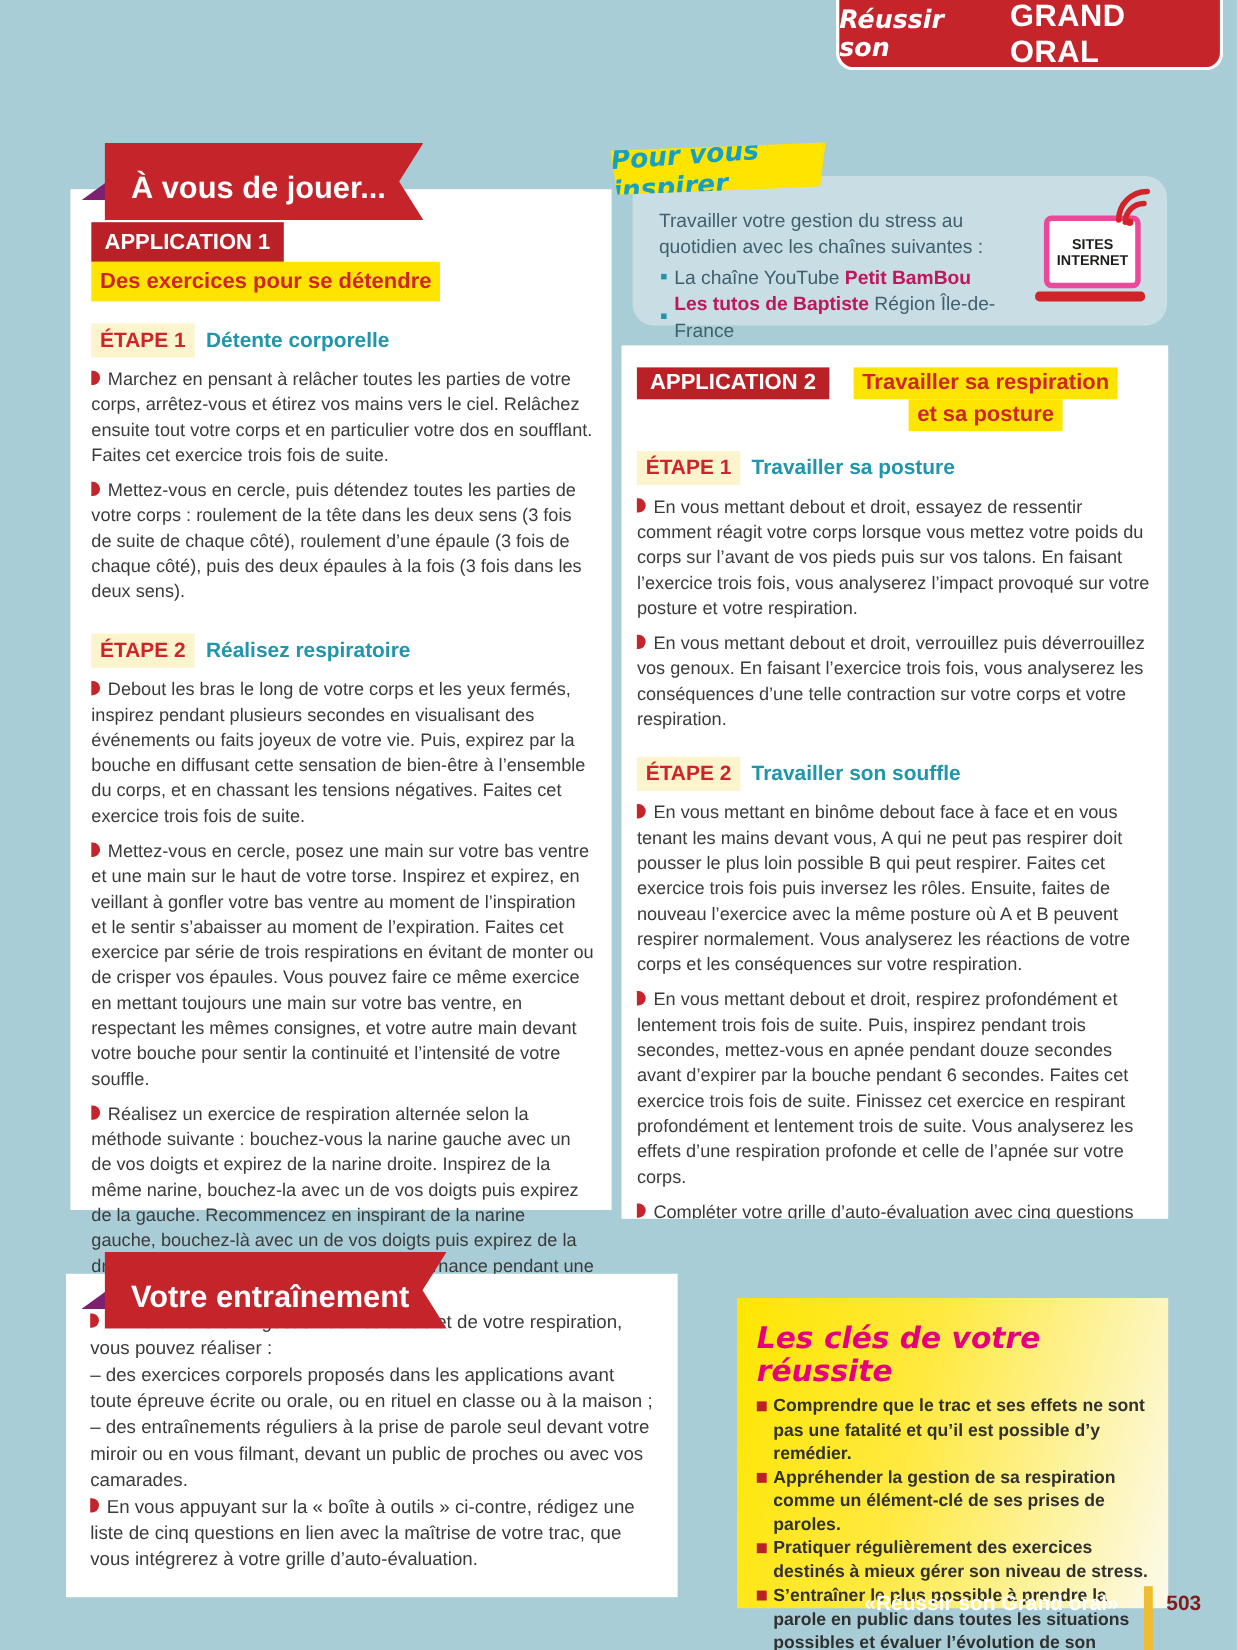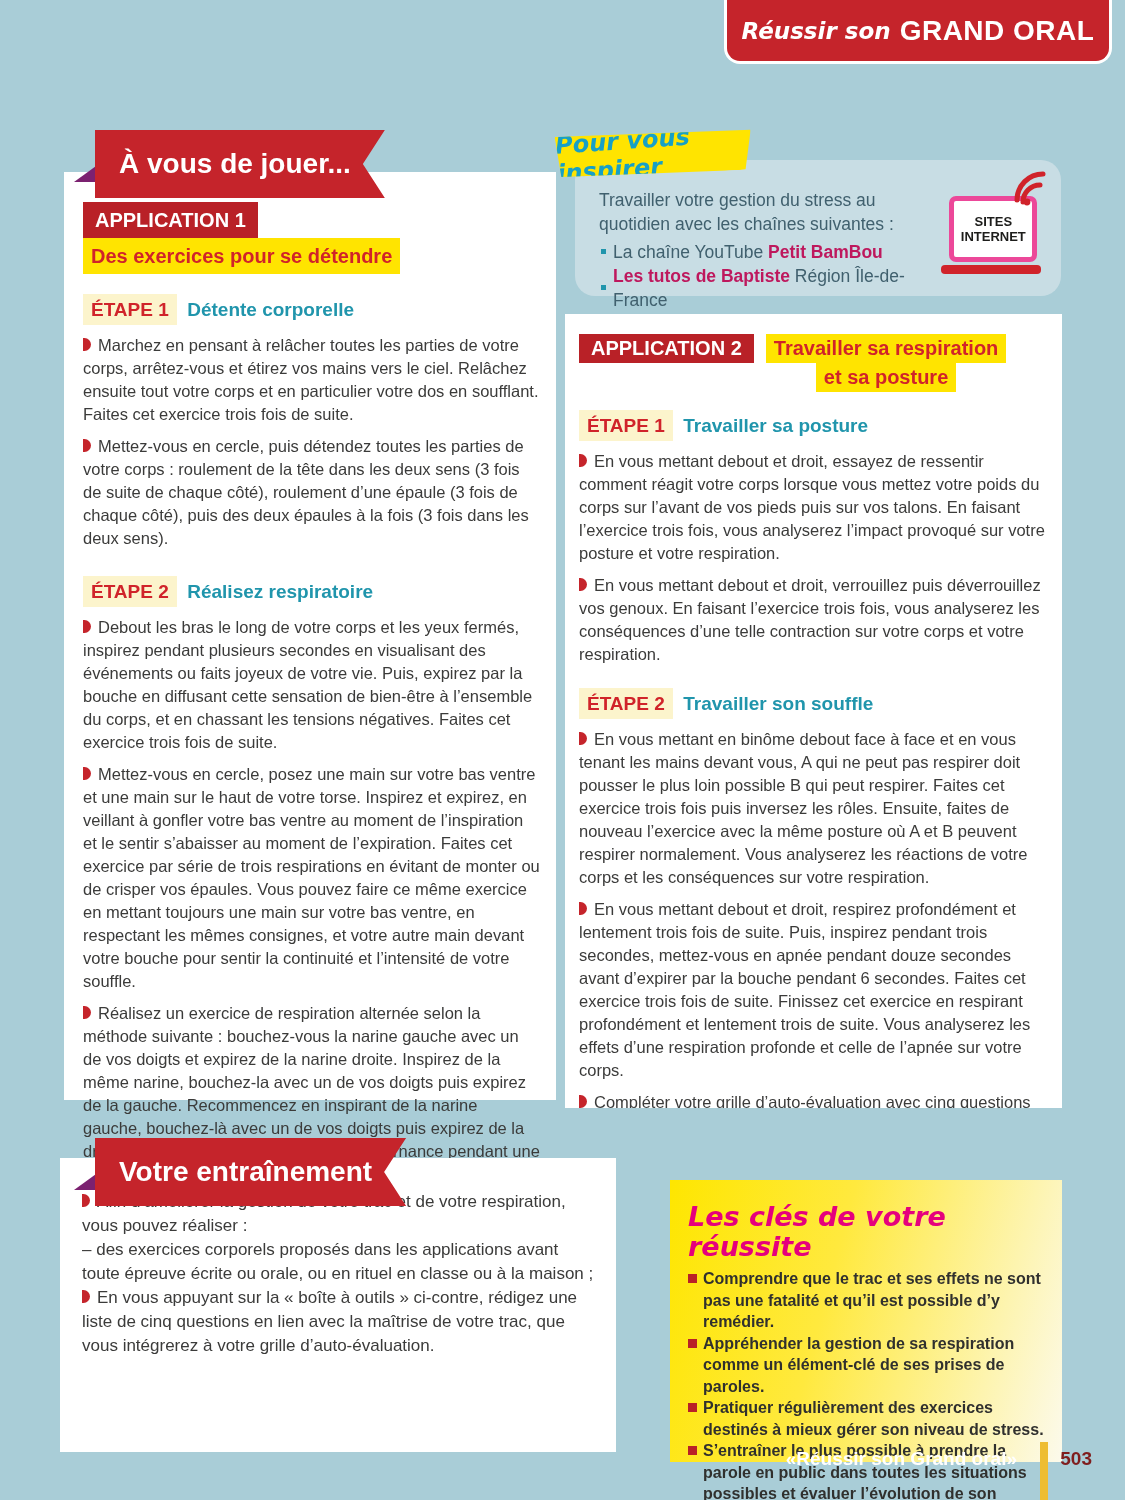--- a/index.html
+++ b/index.html
@@ -1,46 +1,46 @@
 <!DOCTYPE html>
 <html lang="fr"><head>
 <meta charset="utf-8">
 <style>
   html,body{margin:0;padding:0;}
   .page{position:relative;width:1125px;height:1500px;background:#a9cdd7;
         font-family:"Liberation Sans",sans-serif;overflow:hidden;}
 
   
-  .top-banner{position:absolute;top:0;right:13px;width:388px;height:64px;
+  .top-banner{position:absolute;top:0;right:13px;width:352px;height:64px;
     background:#c5242b;border:3px solid #fff;border-top:none;
     border-radius:0 0 16px 16px;box-sizing:border-box;
     display:flex;align-items:center;justify-content:center;gap:9px;color:#fff;}
   .top-banner .script{font-family:"DejaVu Sans",sans-serif;font-style:italic;font-weight:bold;font-size:23px;}
   .top-banner .bold{font-weight:bold;font-size:28px;letter-spacing:.5px;}
 
   
   .ribbon{position:absolute;background:#c5242b;color:#fff;font-weight:bold;
-    display:flex;align-items:center;padding:0 34px 0 24px;height:68px;font-size:28px;
+    display:flex;align-items:center;padding:12px 34px 0 24px;height:58px;font-size:28px;
     clip-path:polygon(0 0,100% 0,calc(100% - 22px) 50%,100% 100%,0 100%);z-index:5;}
   .fold{position:absolute;background:#7b2170;z-index:4;
     clip-path:polygon(100% 0,100% 100%,0 100%);}
 
   
   .panel{position:absolute;background:#fff;}
   .panel-left{left:64px;top:172px;width:492px;height:928px;padding:30px 16px 0 19px;box-sizing:border-box;}
   .panel-right{left:565px;top:314px;width:497px;height:794px;padding:16px 12px 0 14px;box-sizing:border-box;overflow:hidden;}
   .panel-training{left:60px;top:1158px;width:556px;height:294px;padding:32px 18px 0 22px;box-sizing:border-box;}
 
   
   .app-head{margin:0 0 6px 0;line-height:30px;}
   .app-label{background:#b92127;color:#fff;font-weight:bold;font-size:20px;
     padding:3px 12px;display:inline-block;}
   .app-title{background:#ffe400;color:#d0232a;font-weight:bold;font-size:20px;
     padding:3px 8px;display:inline-block;}
-  .app2-head{display:flex;gap:12px;align-items:flex-start;margin:4px 0 18px 0;}
+  .app2-head{display:flex;gap:22px;align-items:flex-start;margin:4px 0 18px 0;}
   .app2-titles{display:flex;flex-direction:column;align-items:center;width:max-content;}
   .app2-titles .app-title{display:block;}
 
   
   .etape{margin:20px 0 4px 0;line-height:27px;}
   .etape-label{background:#fcf4cc;color:#d0232a;font-weight:bold;font-size:19px;padding:2px 8px;display:inline-block;}
   .etape-title{color:#2095ac;font-weight:bold;font-size:19px;margin-left:6px;}
 
   
   .panel p{margin:9px 0;font-size:16.5px;line-height:23px;color:#3b3b3a;}
@@ -182,20 +182,21 @@
     <p><span class="blt"></span><span>Compléter votre grille d’auto-évaluation avec cinq questions issues de votre analyse des exercices réalisés dans les applications 1 et 2.</span></p>
   </div>
 
   <div class="fold" style="left:74px;top:1148px;width:58px;height:42px;"></div>
   <div class="ribbon" style="left:95px;top:1138px;">
     <span>Votre entraînement</span>
   </div>
   <div class="panel panel-training">
     <p><span class="blt"></span><span>Afin d’améliorer la gestion de votre trac et de votre respiration, vous pouvez réaliser :</span></p>
     <p><span>– des exercices corporels proposés dans les applications avant toute épreuve écrite ou orale, ou en rituel en classe ou à la maison ;</span></p>
+    <p><span>– des entraînements réguliers à la prise de parole seul devant votre miroir ou en vous filmant, devant un public de proches ou avec vos camarades.</span></p>
     <p><span class="blt"></span><span>En vous appuyant sur la « boîte à outils » ci-contre, rédigez une liste de cinq questions en lien avec la maîtrise de votre trac, que vous intégrerez à votre grille d’auto-évaluation.</span></p>
   </div>
 
   <div class="sticky">
     <div class="sticky-title">Les clés de votre réussite</div>
     <div class="key-item">
         <span class="ksq"></span>
         <span>Comprendre que le trac et ses effets ne sont pas une fatalité et qu’il est possible d’y remédier.</span>
       </div>
     <div class="key-item">

